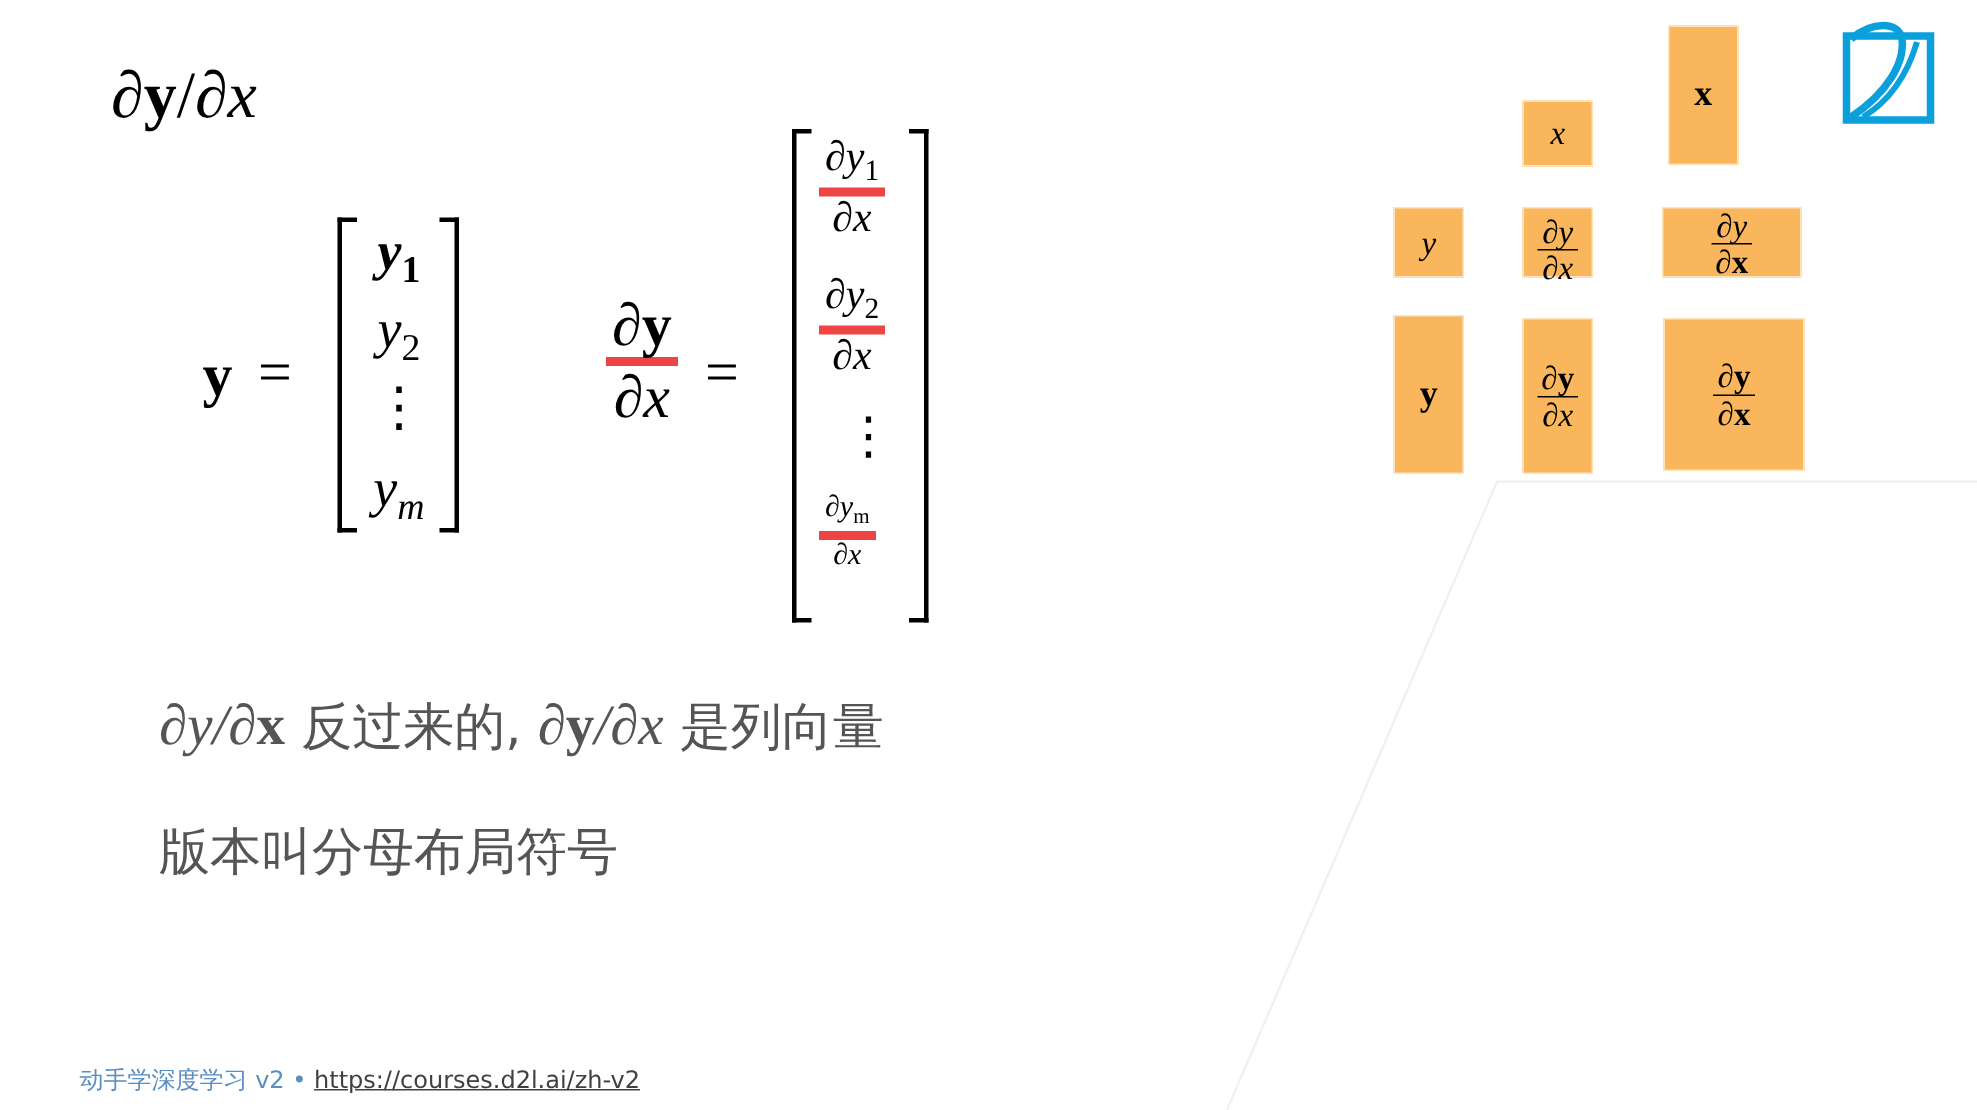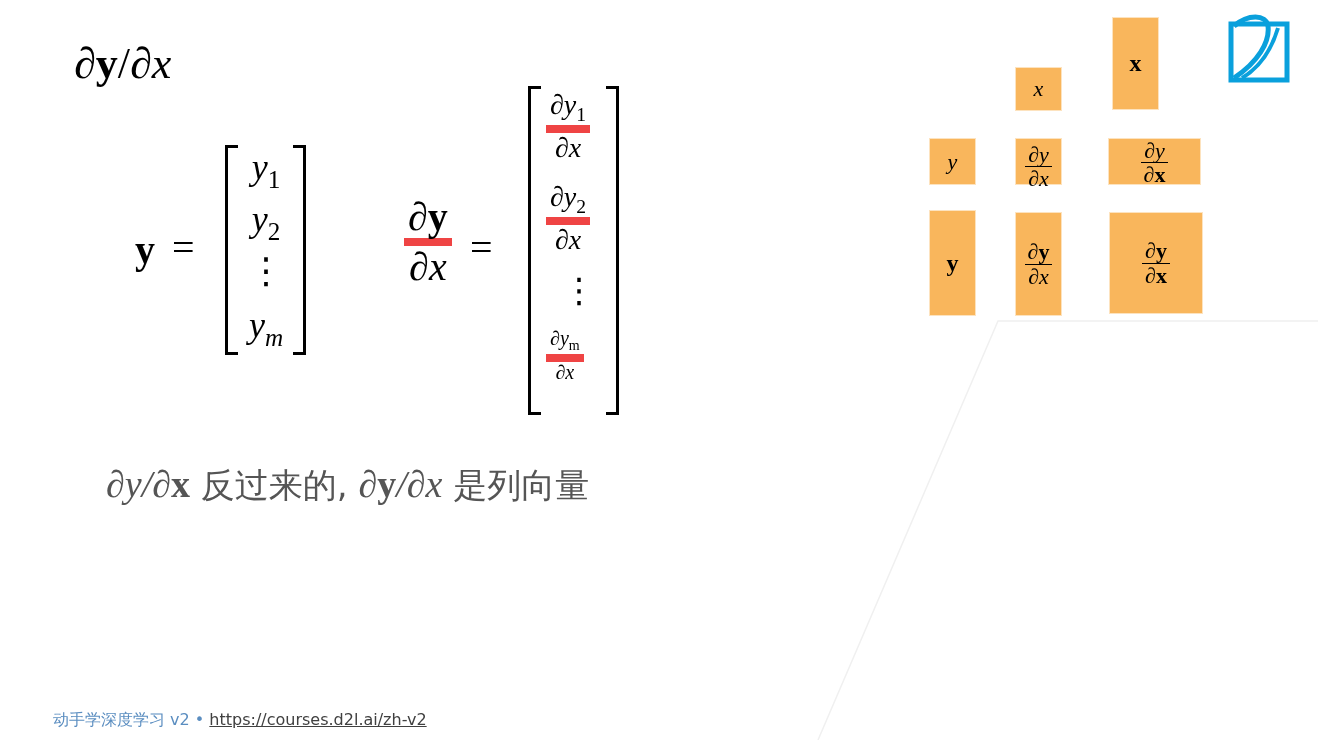--- a/index.html
+++ b/index.html
@@ -2,21 +2,21 @@
 <html><head>
 <meta charset="utf-8">
 <style>
   html, body { margin:0; padding:0; }
   body { width:1318px; height:740px; position:relative; background:#ffffff; overflow:hidden; font-family:"Liberation Serif", serif; color:#000; }
   .abs { position:absolute; }
   .title { left:74px; top:38px; font-size:44px; font-style:italic; }
   .b { font-weight:bold; font-style:normal; }
   .i { font-style:italic; }
   .frac { display:inline-flex; flex-direction:column; align-items:center; vertical-align:middle; }
-  .frac .num { border-bottom:8px solid #ef4444; padding:0 4px; line-height:1.05; }
+  .frac .num { border-bottom:6px solid #ef4444; padding:0 4px; line-height:1.05; }
   .frac .den { line-height:1.05; padding:0 4px; }
   .bracket { position:absolute; border:3px solid #000; width:10px; }
   .bl { border-right:none; }
   .br { border-left:none; }
   .mtx-item { position:absolute; font-size:36px; font-style:italic; text-align:center; width:80px; }
   sub { font-size:0.7em; font-style:normal; vertical-align:-0.35em; }
   .sub-i { font-style:italic; }
   .lhs { font-size:40px; }
   .orange { position:absolute; background:#f9b65c; border:1px solid #fde3bf; box-sizing:border-box; display:flex; align-items:center; justify-content:center; font-size:22px; }
   .orange .frac { font-size:22px; }
@@ -40,21 +40,21 @@
   <span>∂</span><span class="b">y</span><span style="font-style:normal">/</span><span>∂</span><span>x</span>
 </div>
 
 <div>
   <div class="abs lhs" style="left:135px; top:226px;">
     <span class="b">y</span>
   </div>
   <div class="abs lhs" style="left:172px; top:224px;">=</div>
   <div class="bracket bl" style="left:225px; top:145px; height:204px;"></div>
   <div class="bracket br" style="left:293px; top:145px; height:204px;"></div>
-  <div class="mtx-item" style="left:226px; top:146px;"><span>y</span><sub>1</sub></div>
+  <div class="mtx-item" style="left:226px; top:146px;font-weight:bold;"><span>y</span><sub>1</sub></div>
   <div class="mtx-item" style="left:226px; top:198px;"><span>y</span><sub>2</sub></div>
   <div class="mtx-item" style="left:226px; top:250px; font-style:normal;"><span>⋮</span></div>
   <div class="mtx-item" style="left:226px; top:304px;"><span>y</span><sub class="sub-i">m</sub></div>
 </div>
 
 <div>
   <div class="abs" style="left:404px; top:196px; font-size:40px;">
     <span class="frac">
       <span class="num"><span class="i">∂</span><span class="b">y</span></span>
       <span class="den i">∂x</span>
@@ -128,17 +128,18 @@
 <svg class="abs" style="left:1228px; top:14px;" width="62" height="70" viewBox="0 0 62 70">
   <rect x="3" y="10" width="56" height="56" fill="none" stroke="#0aa0dc" stroke-width="5"></rect>
   <path d="M6,12 C20,0 38,0 40,12 C42,28 30,48 6,64" fill="none" stroke="#0aa0dc" stroke-width="5"></path>
   <path d="M14,64 C34,52 44,34 50,14" fill="none" stroke="#0aa0dc" stroke-width="4"></path>
 </svg>
 
 <div class="abs txt line1">
   <span class="m i">∂y/∂</span><span class="m b">x</span><span> 反过来的, </span><span class="m i">∂</span><span class="m b">y</span><span class="m i">/∂x</span><span> 是列向量</span>
 </div>
 <div class="abs txt line2">
+  <div>版本叫分母布局符号</div>
 </div>
 
 <div class="abs footer">
   <span>动手学深度学习 v2 • </span><a>https://courses.d2l.ai/zh-v2</a>
 </div>
 
 </body></html>

